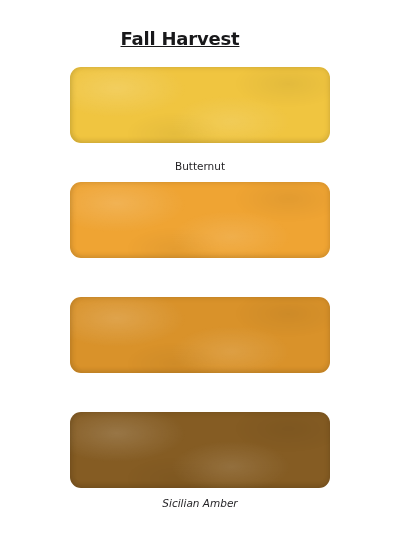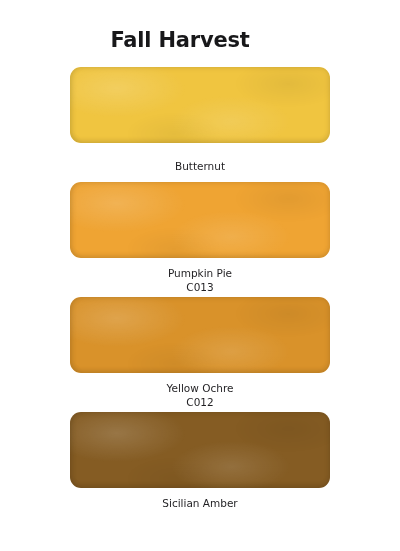--- a/index.html
+++ b/index.html
@@ -21,25 +21,26 @@
     background: #ffffff;
     box-sizing: border-box;
   }
 
   .palette-title {
     position: absolute;
     top: 28px;
     left: 0;
     width: 360px;
     text-align: center;
-    font-size: 21px;
+    font-size: 18px;
     font-weight: bold;
     letter-spacing: -0.2px;
     color: #18181a;
     font-family: "DejaVu Sans", sans-serif;
+    text-decoration: underline;
   }
 
   .swatch-list {
     position: absolute;
     top: 67px;
     left: 0;
     width: 400px;
   }
 
   .swatch-entry {
@@ -113,35 +114,27 @@
 
     <div class="swatch-entry">
       <div class="swatch-block" style="background-color: rgb(240, 197, 64);"></div>
       <div class="swatch-caption" style="color: rgb(32, 31, 34); margin-top: 16px;">
         <span class="swatch-name">Butternut</span>
       </div>
     </div>
 
     <div class="swatch-entry">
       <div class="swatch-block" style="background-color: rgb(239, 164, 51);"></div>
-      <div class="swatch-caption" style="color: rgb(32, 31, 34);">
-        <span class="swatch-name">Pumpkin Pie</span>
-        <span class="swatch-code">C013</span>
-      </div>
     </div>
 
     <div class="swatch-entry">
       <div class="swatch-block" style="background-color: rgb(217, 146, 42);"></div>
-      <div class="swatch-caption" style="color: rgb(32, 31, 34);">
-        <span class="swatch-name">Yellow Ochre</span>
-        <span class="swatch-code">C012</span>
-      </div>
     </div>
 
     <div class="swatch-entry">
       <div class="swatch-block" style="background-color: rgb(133, 92, 35);"></div>
-      <div class="swatch-caption" style="color: rgb(32, 31, 34);">
+      <div class="swatch-caption" style="color: rgb(32, 31, 34); font-style: italic;">
         <span class="swatch-name">Sicilian Amber</span>
       </div>
     </div>
 
   </div>
 </div>
 
 </body></html>

